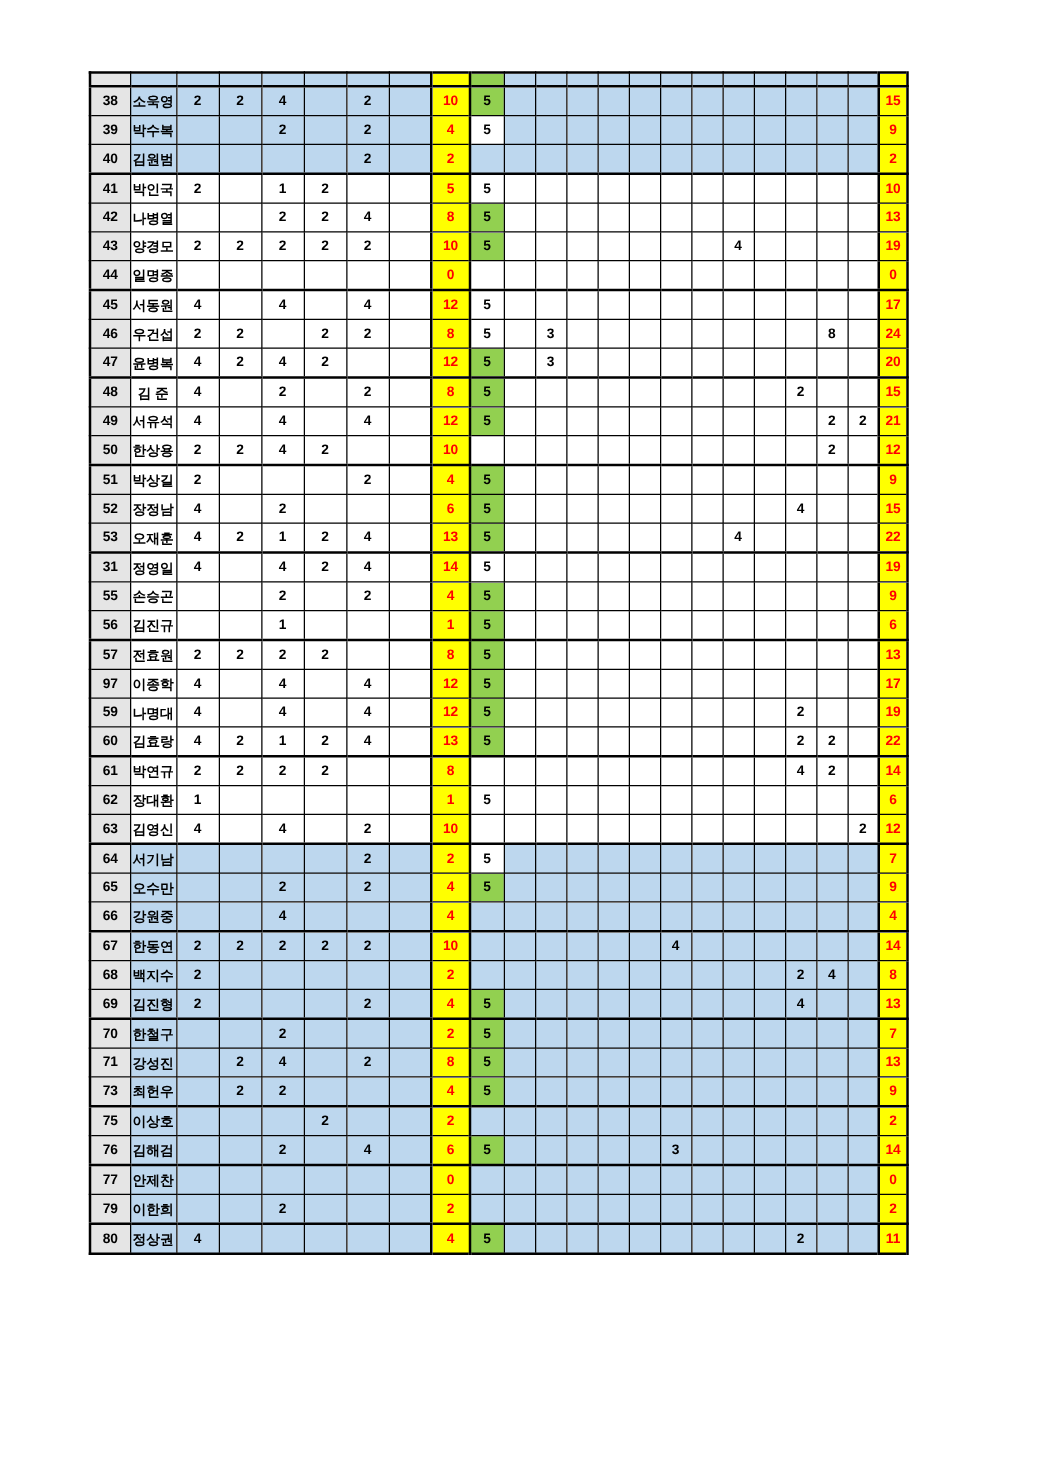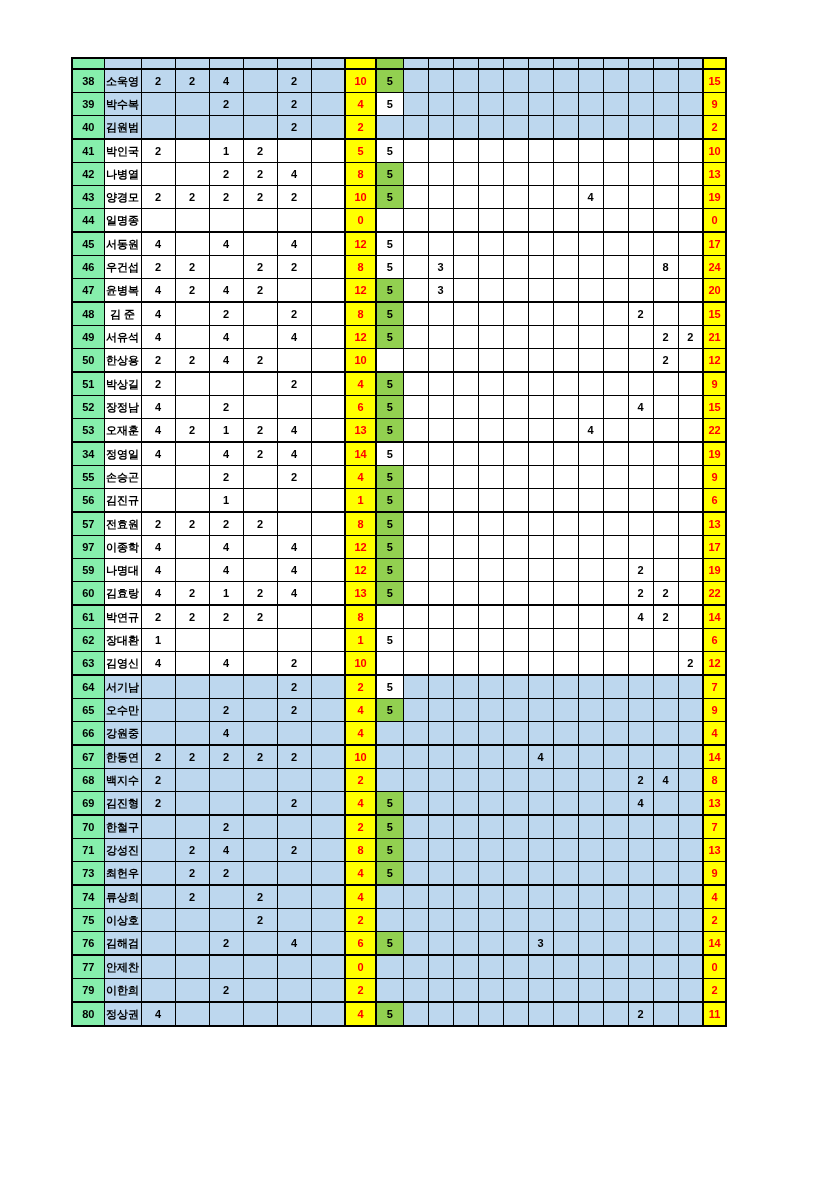--- a/index.html
+++ b/index.html
@@ -15,21 +15,21 @@
     padding:0;
     text-align:center;
     vertical-align:middle;
     font-size:11px;
     font-weight:bold;
     color:#000;
     overflow:hidden;
     white-space:nowrap;
   }
   tr.sliver td{height:9px;border-top:none;border-bottom:2px solid #000;}
-  td.rownum{background:#86efac;margin-top:24px;}
+  td.rownum{background:#e5e5e5;margin-top:24px;}
   td.bg-white{background:#ffffff;}
   td.bg-blue{background:#BDD7EE;}
   td.bg-green{background:#92D050;}
   td.sub, td.total{
     background:#FFFF00;color:#FF0000;
     border-left:2px solid #000;border-right:2px solid #000;
   }
   tr.group-end td{border-bottom:2px solid #000;}
 </style>
 </head>
@@ -482,21 +482,21 @@
           <td class="bg-white"></td>
           <td class="bg-white"></td>
           <td class="bg-white">4</td>
           <td class="bg-white"></td>
           <td class="bg-white"></td>
           <td class="bg-white"></td>
           <td class="bg-white"></td>
           <td class="total">22</td>
         </tr>
         <tr>
-          <td class="rownum">34</td>
+          <td class="rownum">31</td>
           <td class="bg-white">정영일</td>
           <td class="bg-white">4</td>
           <td class="bg-white"></td>
           <td class="bg-white">4</td>
           <td class="bg-white">2</td>
           <td class="bg-white">4</td>
           <td class="bg-white"></td>
           <td class="sub">14</td>
           <td class="bg-white">5</td>
           <td class="bg-white"></td>
@@ -955,45 +955,20 @@
           <td class="bg-blue"></td>
           <td class="bg-blue"></td>
           <td class="bg-blue"></td>
           <td class="bg-blue"></td>
           <td class="bg-blue"></td>
           <td class="bg-blue"></td>
           <td class="bg-blue"></td>
           <td class="bg-blue"></td>
           <td class="bg-blue"></td>
           <td class="total">9</td>
-        </tr>
-        <tr>
-          <td class="rownum">74</td>
-          <td class="bg-blue">류상희</td>
-          <td class="bg-blue"></td>
-          <td class="bg-blue">2</td>
-          <td class="bg-blue"></td>
-          <td class="bg-blue">2</td>
-          <td class="bg-blue"></td>
-          <td class="bg-blue"></td>
-          <td class="sub">4</td>
-          <td class="bg-blue"></td>
-          <td class="bg-blue"></td>
-          <td class="bg-blue"></td>
-          <td class="bg-blue"></td>
-          <td class="bg-blue"></td>
-          <td class="bg-blue"></td>
-          <td class="bg-blue"></td>
-          <td class="bg-blue"></td>
-          <td class="bg-blue"></td>
-          <td class="bg-blue"></td>
-          <td class="bg-blue"></td>
-          <td class="bg-blue"></td>
-          <td class="bg-blue"></td>
-          <td class="total">4</td>
         </tr>
         <tr>
           <td class="rownum">75</td>
           <td class="bg-blue">이상호</td>
           <td class="bg-blue"></td>
           <td class="bg-blue"></td>
           <td class="bg-blue"></td>
           <td class="bg-blue">2</td>
           <td class="bg-blue"></td>
           <td class="bg-blue"></td>

